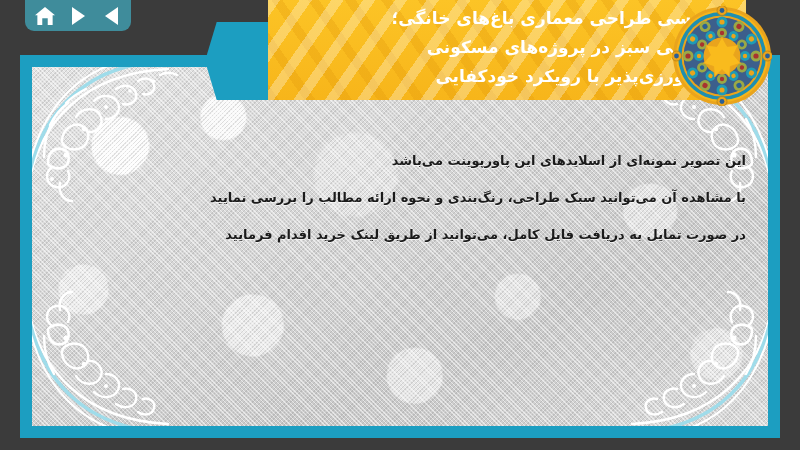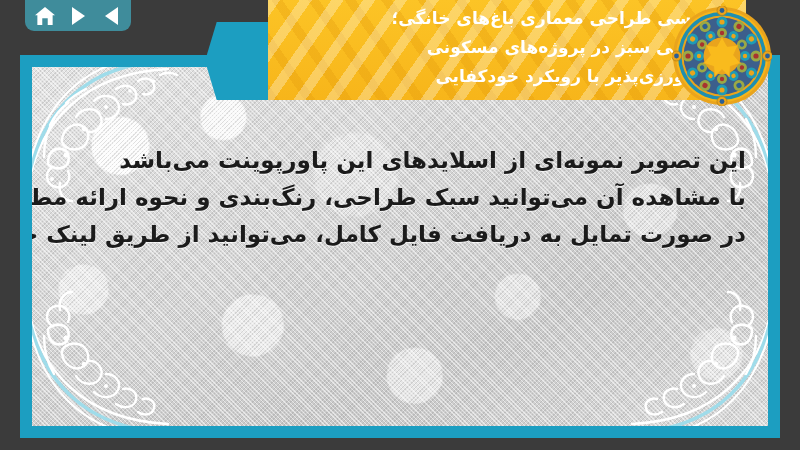--- a/index.html
+++ b/index.html
@@ -98,21 +98,21 @@
 
   
   #body-text {
     position: absolute;
     right: 22px;
     top: 75px;
     left: 40px;
     text-align: right;
     direction: rtl;
     color: #1b1b1b;
-    font-size: 23px;
+    font-size: 13px;
     line-height: 37px;
     font-weight: 700;
     text-shadow: 0 1px 0 rgba(255,255,255,.65);
     z-index: 20;
   }
   #body-text p { margin: 0; white-space: nowrap; }
 
   
   #banner {
     position: absolute;

